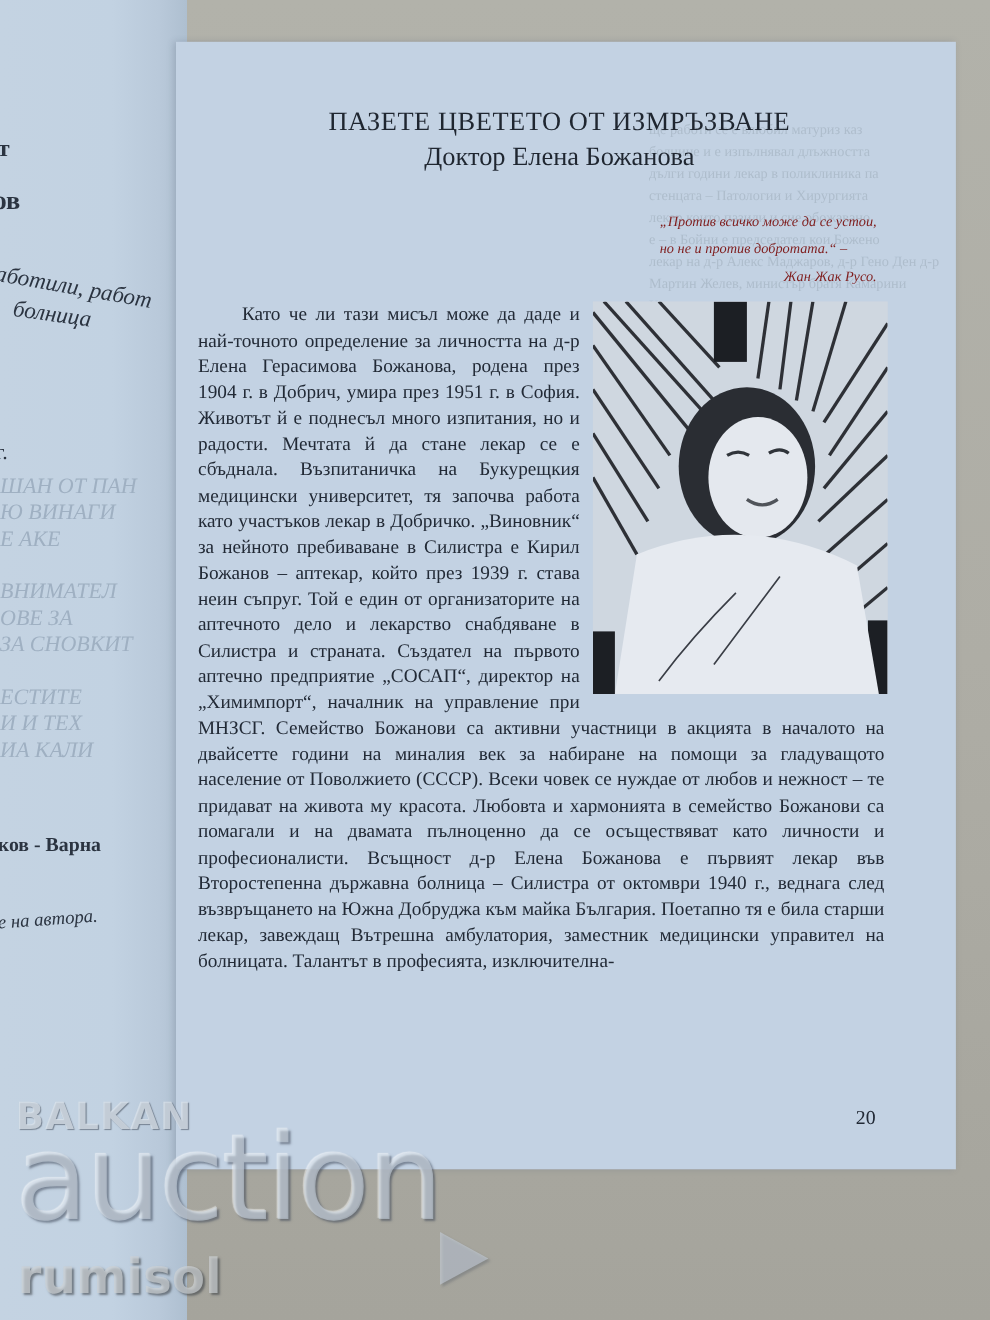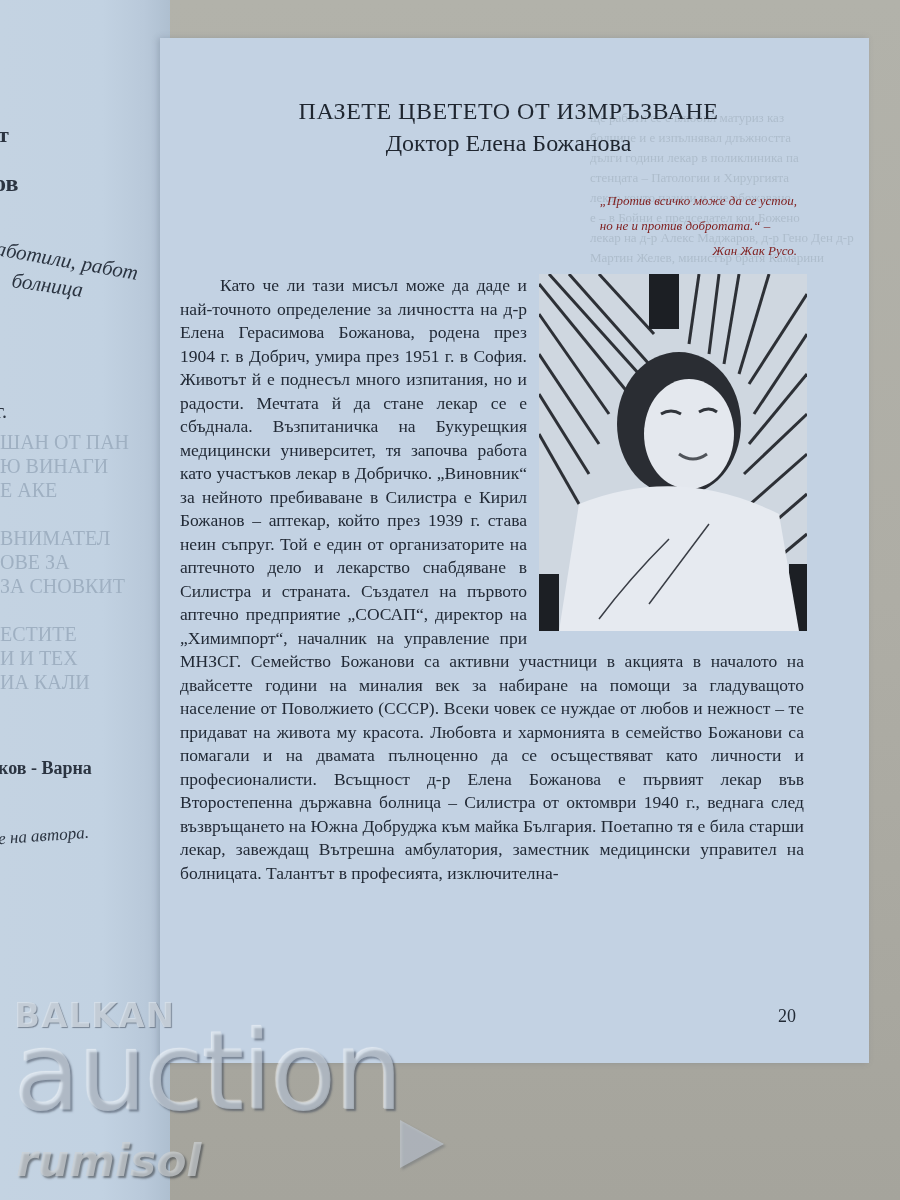--- a/index.html
+++ b/index.html
@@ -75,35 +75,34 @@
   .wm-arrow {
     position:absolute; left:390px; top:125px; width:0; height:0;
     border-top:24px solid transparent; border-bottom:24px solid transparent;
     border-left:44px solid rgba(200,210,222,0.55);
     filter: drop-shadow(2px 2px 1px rgba(60,70,85,0.5));
   }
   .wm-rumisol {
     position:absolute; left:6px; top:140px; font-size:44px; font-weight:bold;
     color:rgba(205,210,212,0.7);
     text-shadow: 2px 2px 2px rgba(60,65,70,0.6);
-    font-style: italic;
   }
 </style>
 </head>
 <body>
 
 <div class="bg-table"></div>
 
 <div class="left-page">
   <span class="lp-text" style="left:-2px;top:122px;font-size:22px;font-weight:bold;">т</span>
   <span class="lp-text" style="left:-6px;top:170px;font-size:24px;font-weight:bold;">ов</span>
   <span class="lp-text" style="left:-4px;top:236px;font-size:21px;font-style:italic;transform:rotate(10deg);transform-origin:left;">аботили, работ</span>
   <span class="lp-text" style="left:12px;top:268px;font-size:21px;font-style:italic;transform:rotate(8deg);transform-origin:left;">болница</span>
   <span class="lp-text" style="left:-4px;top:400px;font-size:20px;">г.</span>
-  <div class="lp-text lp-faint" style="left:0;top:430px;font-size:20px;line-height:24px;">
+  <div class="lp-text lp-faint" style="left:0;top:430px;font-size:20px;line-height:24px;font-style:italic;">
     ШАН ОТ ПАН<br>Ю ВИНАГИ<br>Е АКЕ<br><br>ВНИМАТЕЛ<br>ОВЕ ЗА<br>ЗА СНОВКИТ<br><br>ЕСТИТЕ<br>И И ТЕХ<br>ИА КАЛИ
   </div>
   <span class="lp-text" style="left:-2px;top:758px;font-size:18px;font-weight:bold;">ков - Варна</span>
   <span class="lp-text" style="left:-2px;top:826px;font-size:17px;font-style:italic;transform:rotate(-4deg);">е на автора.</span>
 </div>
 
 <div class="page">
   <div class="bleed">
     ще работи се е влюбил матуриз каз<br>болнице и е изпълнявал длъжността<br>дълги години лекар в поликлиника па<br>стенцата – Патологии и Хирургията<br>лекар които пазили и сие обожавано<br>е – в Бойни е председател кои Божено<br>лекар на д-р Алекс Маджаров, д-р Гено Ден д-р<br>Мартин Желев, министър братя Камарини Кирил<br>доктори, в които сега
   </div>

